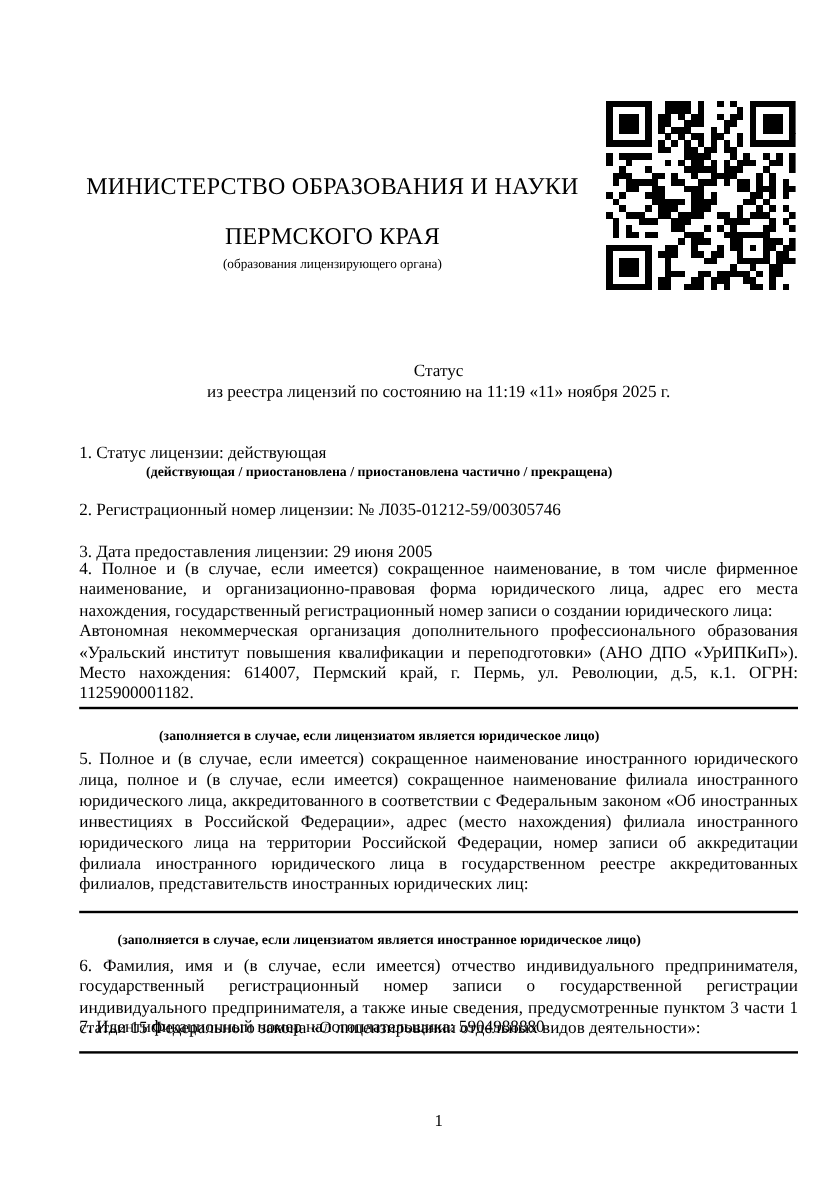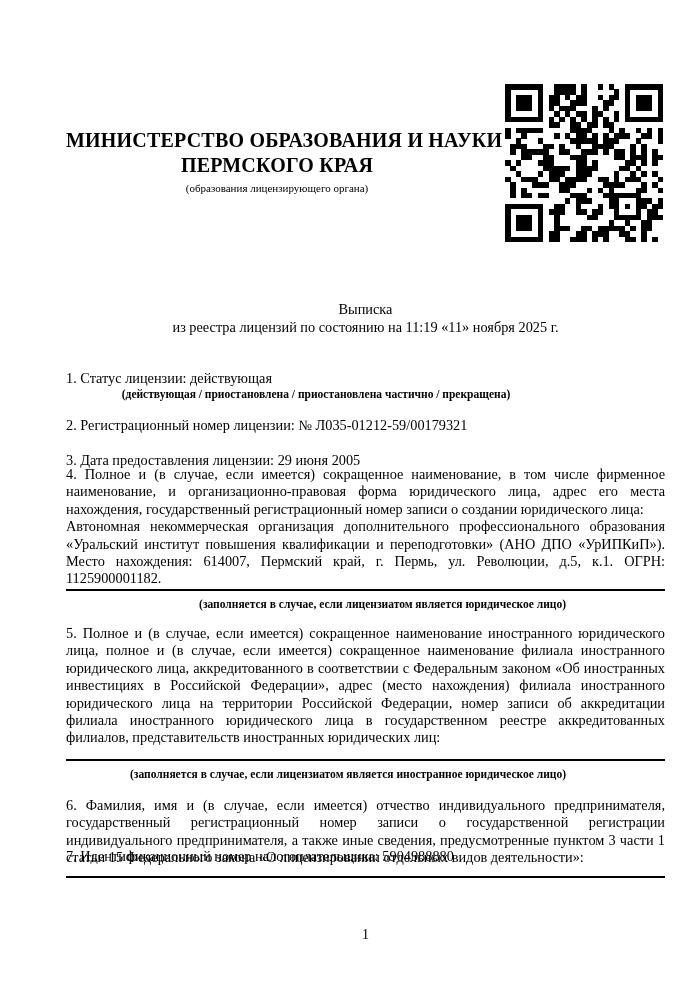--- a/index.html
+++ b/index.html
@@ -26,25 +26,26 @@
   .qr svg { display: block; width: 158px; height: 158px; }
 
   
   .org-header {
     left: 66px;
     top: 128px;
     width: 422px;
     text-align: center;
   }
   .org-line {
-    font-weight: bold;
+    font-weight: normal;
     font-size: 20px;
     line-height: 25px;
     letter-spacing: 0.2px;
     white-space: nowrap;
+    margin-top: 16px;
   }
   .org-caption {
     font-size: 11px;
     line-height: 14px;
     margin-top: 3px;
   }
 
   
   .doc-title {
     left: 66px;
@@ -73,21 +74,21 @@
     font-weight: bold;
   }
   .rule {
     width: 599px;
     height: 2px;
     background: #000000;
   }
   .rule.gap12 { margin-top: 12px; }
   .rule.gap9  { margin-top: 9px; }
   .rule.gap1  { margin-top: 1px; }
-  .rule + .caption { margin-top: 6px; text-align: right; }
+  .rule + .caption { margin-top: 16px; }
 
   .page-number {
     left: 66px;
     top: 927px;
     width: 599px;
     text-align: center;
     font-size: 14px;
   }
 </style>
 </head>
@@ -514,31 +515,31 @@
       </svg>
   </div>
 
   <div class="abs org-header">
     <div class="org-line">МИНИСТЕРСТВО ОБРАЗОВАНИЯ И НАУКИ</div>
     <div class="org-line">ПЕРМСКОГО КРАЯ</div>
     <div class="org-caption">(образования лицензирующего органа)</div>
   </div>
 
   <div class="abs doc-title">
-    <div>Выписка</div>
+    <div>Статус</div>
     <div>из реестра лицензий по состоянию на 11:19 «11» ноября 2025 г.</div>
   </div>
 
   <div class="abs item" style="top:370px">
     <p>1. Статус лицензии: действующая</p>
     <p class="caption">(действующая / приостановлена / приостановлена частично / прекращена)</p>
   </div>
 
   <div class="abs item" style="top:417px">
-    <p>2. Регистрационный номер лицензии: № Л035-01212-59/00179321</p>
+    <p>2. Регистрационный номер лицензии: № Л035-01212-59/00305746</p>
   </div>
 
   <div class="abs item" style="top:452px">
     <p>3. Дата предоставления лицензии: 29 июня 2005</p>
   </div>
 
   <div class="abs item" style="top:466px">
     <p class="just">4. Полное и (в случае, если имеется) сокращенное наименование, в том числе фирменное наименование, и организационно-правовая форма юридического лица, адрес его места нахождения, государственный регистрационный номер записи о создании юридического лица:</p>
     <p class="just">Автономная некоммерческая организация дополнительного профессионального образования «Уральский институт повышения квалификации и переподготовки» (АНО ДПО «УрИПКиП»). Место нахождения: 614007, Пермский край, г. Пермь, ул. Революции, д.5, к.1. ОГРН: 1125900001182.</p>
     <div class="rule gap1"></div>

